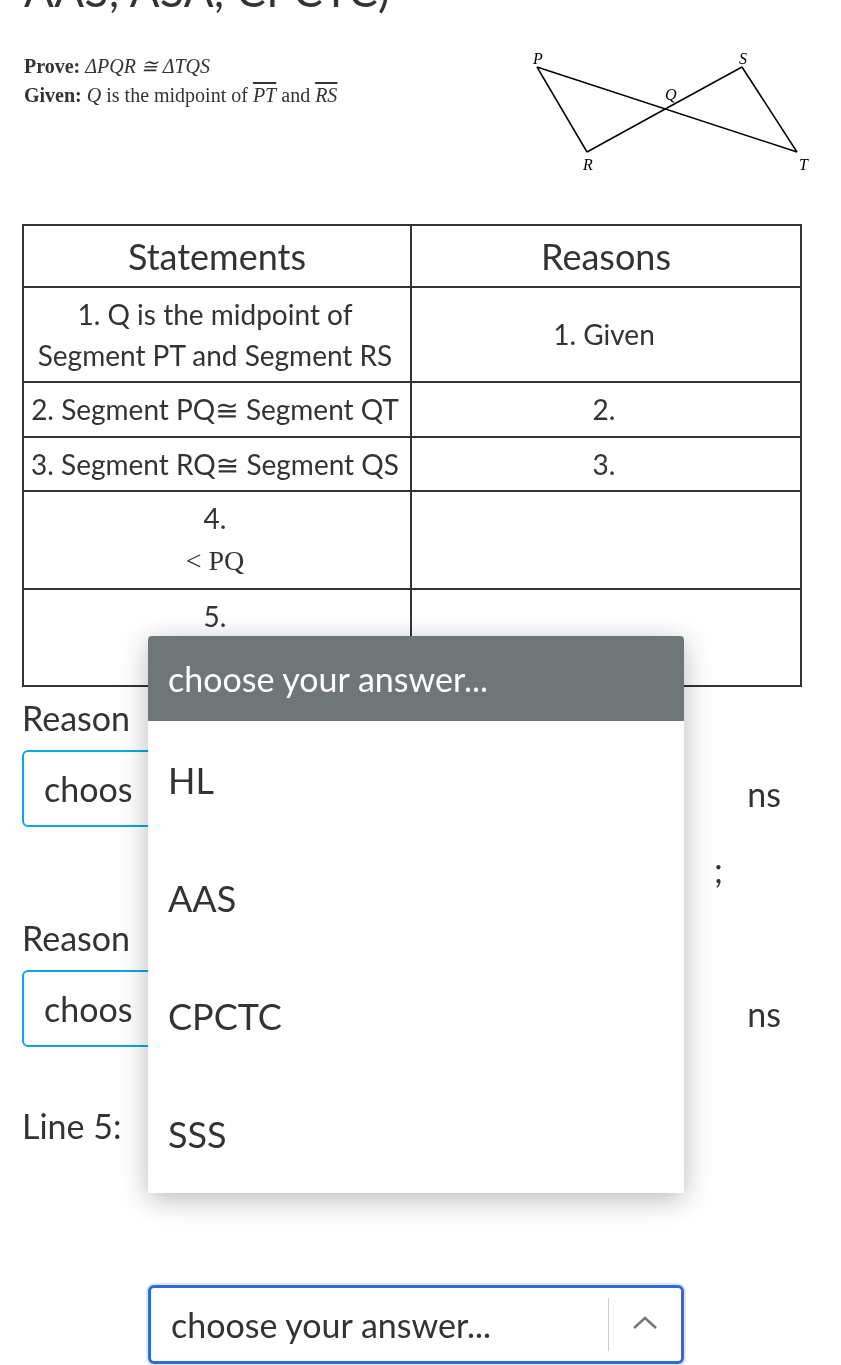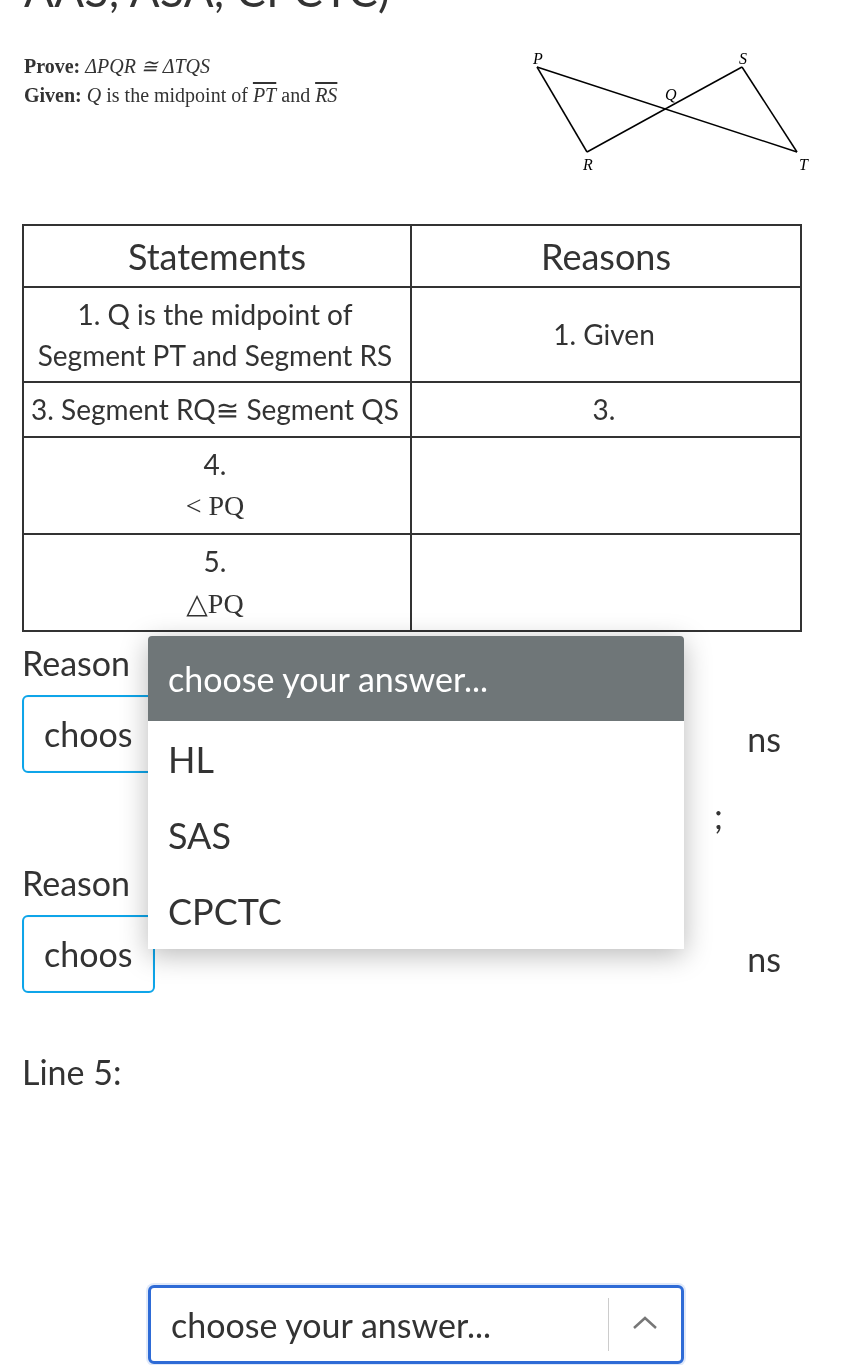--- a/index.html
+++ b/index.html
@@ -97,21 +97,21 @@
     overflow: hidden;
   }
   .popover .opt-header {
     background: #6f7678;
     color: #fff;
     font-size: 34px;
     padding: 22px 20px;
   }
   .popover .opt {
     font-size: 36px;
-    padding: 16px 20px;
+    padding: 37px 20px;
     color: #333;
   }
   
   .active-select {
     position: absolute;
     left: 148px;
     top: 1285px;
     width: 536px;
     border: 3px solid #2e6bd6;
     border-radius: 6px;
@@ -181,20 +181,24 @@
       <th>Statements</th>
       <th>Reasons</th>
     </tr>
   </thead>
   <tbody>
     <tr>
       <td>1. Q is the midpoint of Segment PT and Segment RS</td>
       <td>1. Given</td>
     </tr>
     <tr>
+      <td>2. Segment PQ≅ Segment QT</td>
+      <td>2.</td>
+    </tr>
+    <tr>
       <td>3. Segment RQ≅ Segment QS</td>
       <td>3.</td>
     </tr>
     <tr>
       <td>
         <span>4.</span><br>
         <span class="math-sym">&lt; PQ</span>
       </td>
       <td></td>
     </tr>
@@ -225,22 +229,23 @@
       <span class="sel-text">choos</span>
     </div>
     <span style="margin-left:auto;margin-right:60px;">ns</span>
   </div>
   <div style="margin-top:36px;">Line 5:</div>
 </div>
 
 <div class="popover">
   <div class="opt-header">choose your answer...</div>
   <div class="opt">HL</div>
-  <div class="opt">SAS</div>
+  <div class="opt">AAS</div>
   <div class="opt">CPCTC</div>
+  <div class="opt">SSS</div>
 </div>
 
 <div class="active-select">
   <span class="sel-text">choose your answer...</span>
   <span class="sel-div"></span>
   <span class="sel-caret">
     <svg class="caret-up-svg" viewBox="0 0 28 18">
         <polyline points="3,14 14,4 25,14"></polyline>
       </svg>
   </span>

